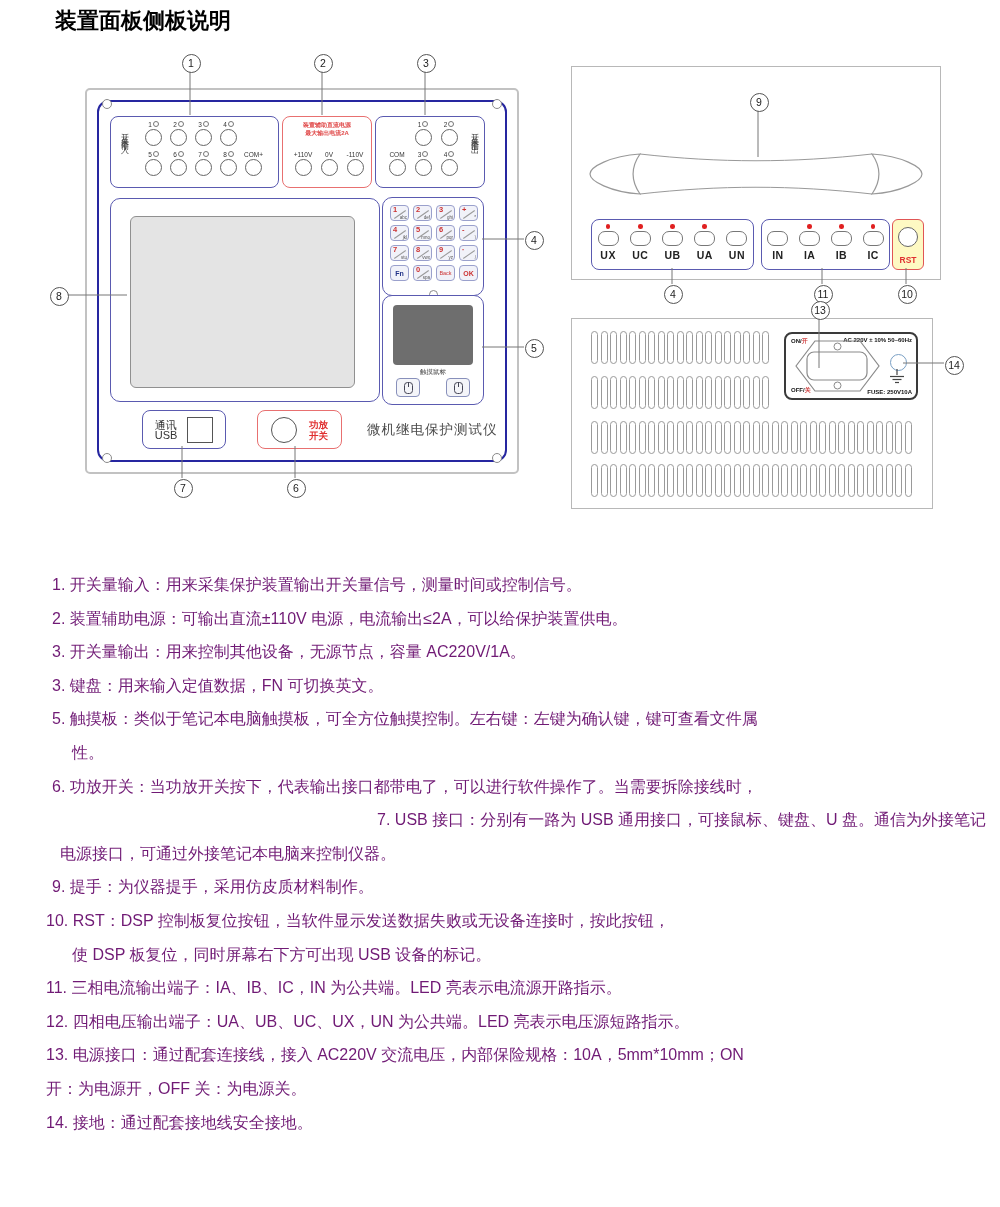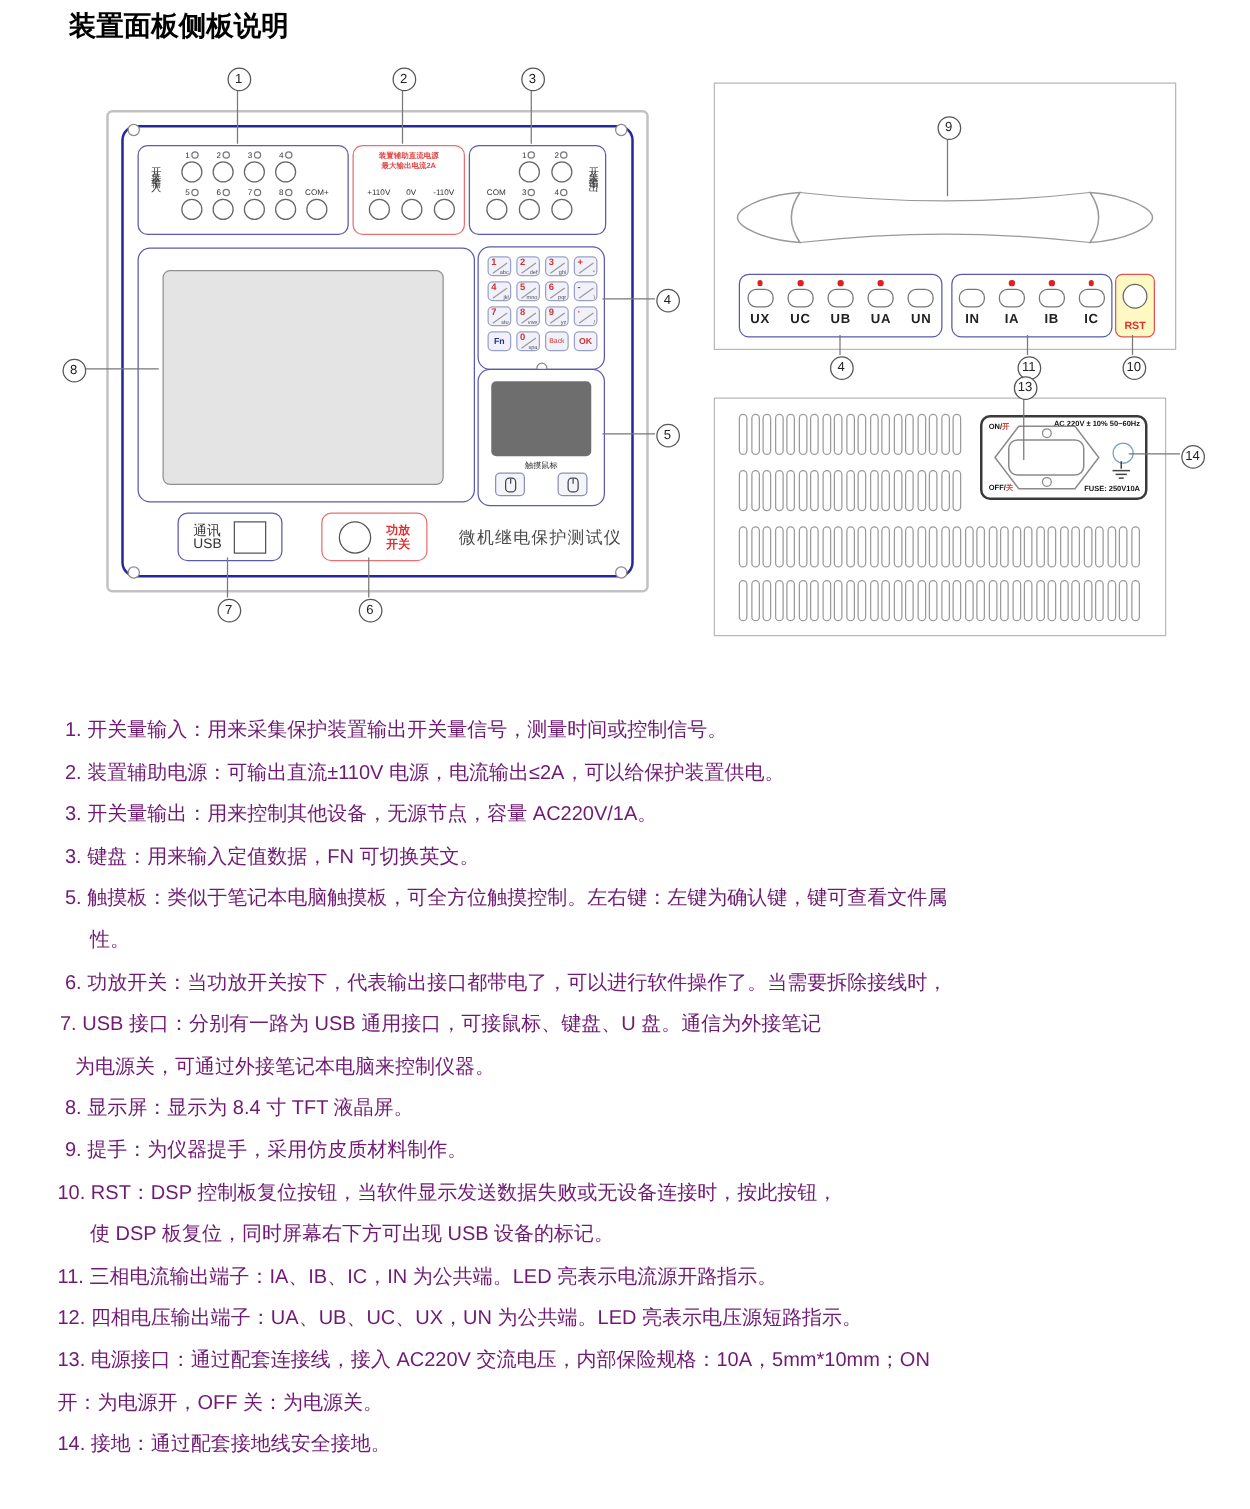--- a/index.html
+++ b/index.html
@@ -441,23 +441,22 @@
 </div>
 
 <div class="desc" id="desc-list">
     <div class="desc-line" style="padding-left: 6px;">1.  开关量输入：用来采集保护装置输出开关量信号，测量时间或控制信号。</div>
     <div class="desc-line" style="padding-left: 6px;">2.  装置辅助电源：可输出直流±110V 电源，电流输出≤2A，可以给保护装置供电。</div>
     <div class="desc-line" style="padding-left: 6px;">3.  开关量输出：用来控制其他设备，无源节点，容量 AC220V/1A。</div>
     <div class="desc-line" style="padding-left: 6px;">3.  键盘：用来输入定值数据，FN 可切换英文。</div>
     <div class="desc-line" style="padding-left: 6px;">5.  触摸板：类似于笔记本电脑触摸板，可全方位触摸控制。左右键：左键为确认键，键可查看文件属</div>
     <div class="desc-line" style="padding-left: 26px;">性。</div>
     <div class="desc-line" style="padding-left: 6px;">6.  功放开关：当功放开关按下，代表输出接口都带电了，可以进行软件操作了。当需要拆除接线时，</div>
-    <div class="desc-line" style="padding-left: 2px;">7. USB 接口：分别有一路为 USB 通用接口，可接鼠标、键盘、U 盘。通信为外接笔记</div>
-    <div class="desc-line" style="padding-left: 14px;">为电源关，可通过外接笔记本电脑来控制仪器。</div>
-    <div class="desc-line" style="padding-left: 6px;">8.  显示屏：显示为 8.4 寸 TFT 液晶屏。</div>
+    <div class="desc-line" style="padding-left: 2px; text-align: right;">7. USB 接口：分别有一路为 USB 通用接口，可接鼠标、键盘、U 盘。通信为外接笔记</div>
+    <div class="desc-line" style="padding-left: 14px;">电源接口，可通过外接笔记本电脑来控制仪器。</div>
     <div class="desc-line" style="padding-left: 6px;">9.  提手：为仪器提手，采用仿皮质材料制作。</div>
     <div class="desc-line" style="padding-left: 0px;">10. RST：DSP 控制板复位按钮，当软件显示发送数据失败或无设备连接时，按此按钮，</div>
     <div class="desc-line" style="padding-left: 26px;">使 DSP 板复位，同时屏幕右下方可出现 USB 设备的标记。</div>
     <div class="desc-line" style="padding-left: 0px;">11. 三相电流输出端子：IA、IB、IC，IN 为公共端。LED 亮表示电流源开路指示。</div>
     <div class="desc-line" style="padding-left: 0px;">12. 四相电压输出端子：UA、UB、UC、UX，UN 为公共端。LED 亮表示电压源短路指示。</div>
     <div class="desc-line" style="padding-left: 0px;">13. 电源接口：通过配套连接线，接入 AC220V 交流电压，内部保险规格：10A，5mm*10mm；ON</div>
     <div class="desc-line" style="padding-left: 0px;">开：为电源开，OFF 关：为电源关。</div>
     <div class="desc-line" style="padding-left: 0px;">14. 接地：通过配套接地线安全接地。</div>
   </div>
 

